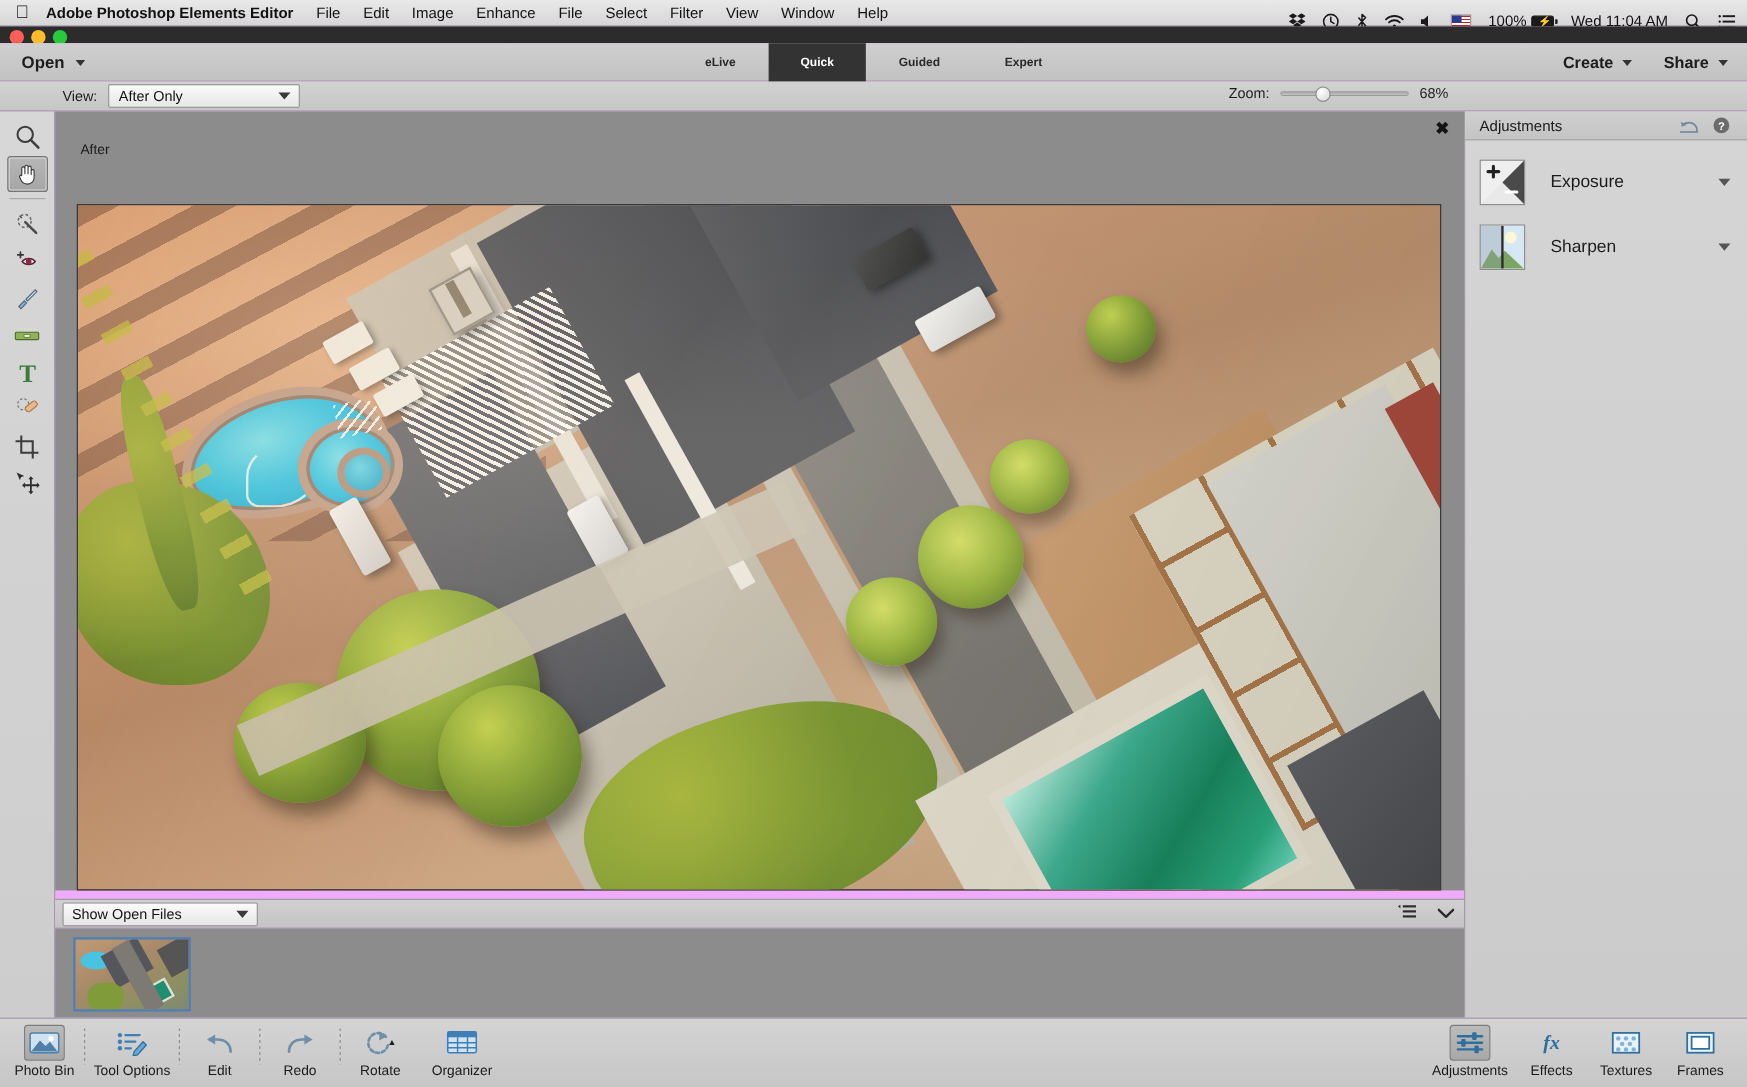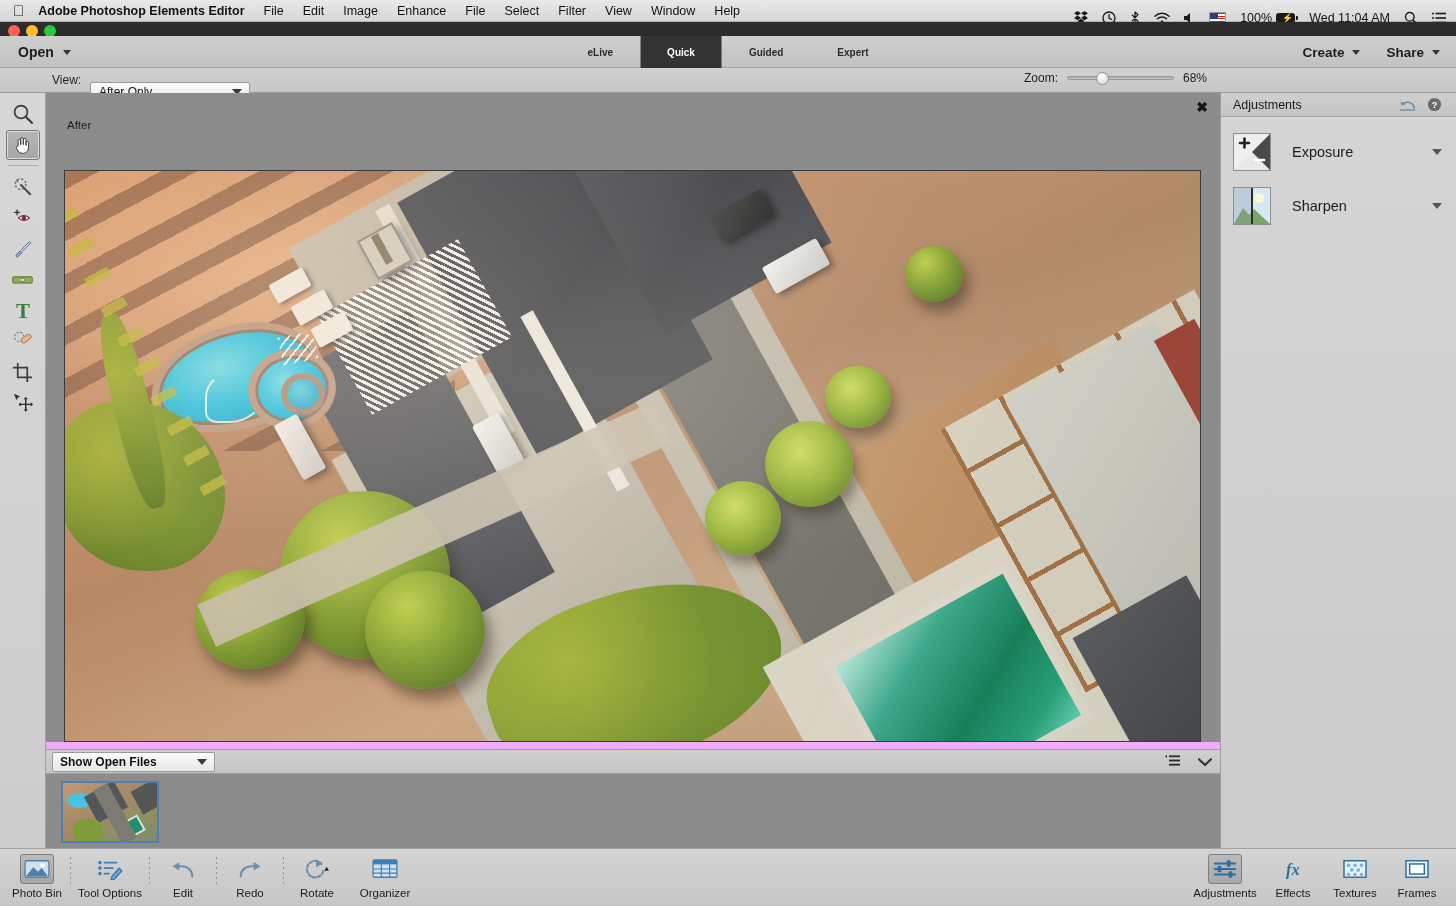--- a/index.html
+++ b/index.html
@@ -80,21 +80,21 @@
   #optionsbar {
     position:absolute; left:0; top:46px; width:1456px; height:25px;
     background: linear-gradient(180deg,#d2d2d2 0%,#c6c6c6 100%);
     border-bottom:1px solid #9a9a9a;
   }
   #view-label { position:absolute; left:52px; top:5px; font-size:12px; color:#1d1d1d; }
   #view-select {
     position:absolute; left:90px; top:2px; width:160px; height:20px;
     background:linear-gradient(180deg,#fbfbfb,#e6e6e6);
     border:1px solid #9b9b9b; border-radius:2px;
-    display:flex; align-items:center; cursor:pointer;margin-top:12px;
+    display:flex; align-items:center; cursor:pointer;
   }
   #view-select .val { font-size:12px; color:#111; margin-left:8px; }
   #view-select .dd { position:absolute; right:7px; width:0;height:0;
     border-left:5px solid transparent;border-right:5px solid transparent;border-top:6px solid #3a3a3a; }
 
   #zoomctl { position:absolute; right:245px; top:3px; display:flex; align-items:center; gap:9px; }
   #zoomctl .zl { font-size:12px; color:#1d1d1d; }
   #zoomtrack {
     position:relative; width:107px; height:4px; border-radius:2px;
     background:linear-gradient(180deg,#a2a2a2,#cfcfcf);
@@ -204,21 +204,21 @@
 
   
   #binbar {
     position:absolute; left:46px; right:236px; bottom:132px; height:25px;
     background:linear-gradient(180deg,#d0d0d0,#c4c4c4);
     border-top:1px solid #9c9c9c; border-bottom:1px solid #9c9c9c;
   }
   #bin-select {
     position:absolute; left:6px; top:2px; width:163px; height:20px;
     background:linear-gradient(180deg,#fbfbfb,#e6e6e6);
-    border:1px solid #9b9b9b; border-radius:2px; display:flex; align-items:center; cursor:pointer;font-weight:bold;
+    border:1px solid #9b9b9b; border-radius:2px; display:flex; align-items:center; cursor:pointer;
   }
   #bin-select .val { font-size:12px; color:#111; margin-left:7px; }
   #bin-select .dd { position:absolute; right:7px; width:0;height:0;
     border-left:5px solid transparent;border-right:5px solid transparent;border-top:6px solid #3a3a3a; }
   #bin-right { position:absolute; right:8px; top:3px; display:flex; gap:17px; align-items:center; }
   #binpanel {
     position:absolute; left:46px; right:236px; bottom:58px; height:74px;
     background:#8c8c8c;
   }
   #bin-thumb {

